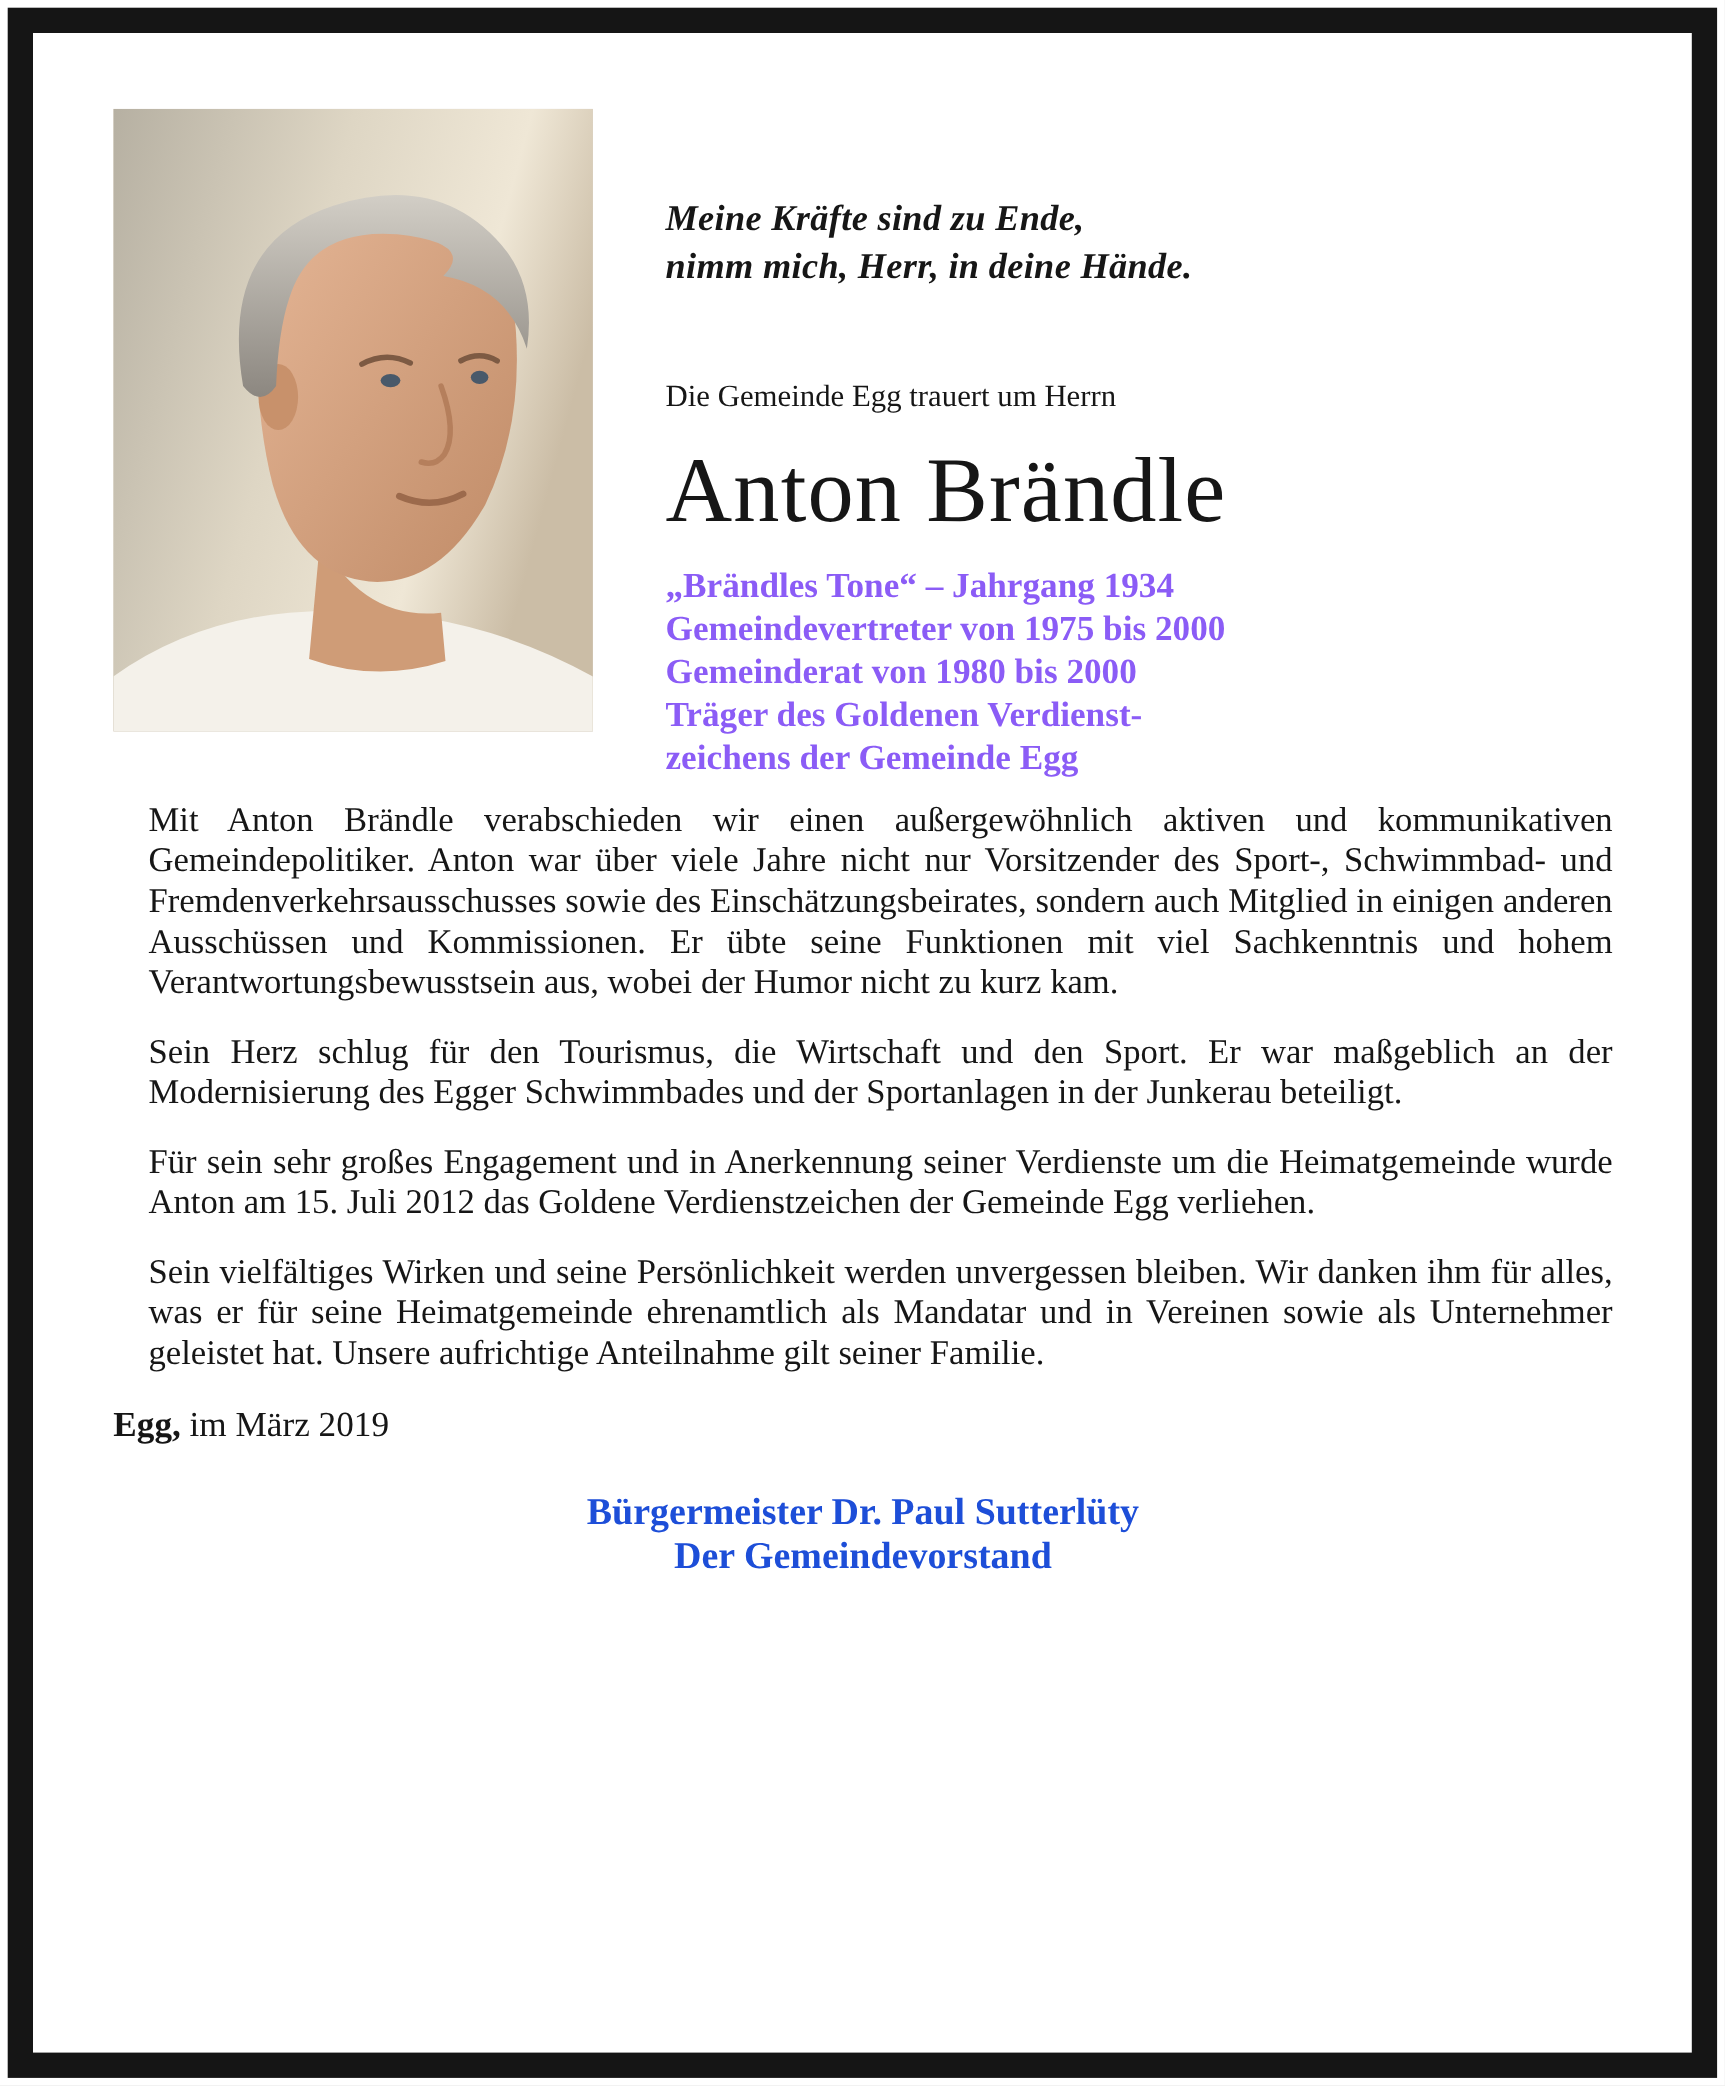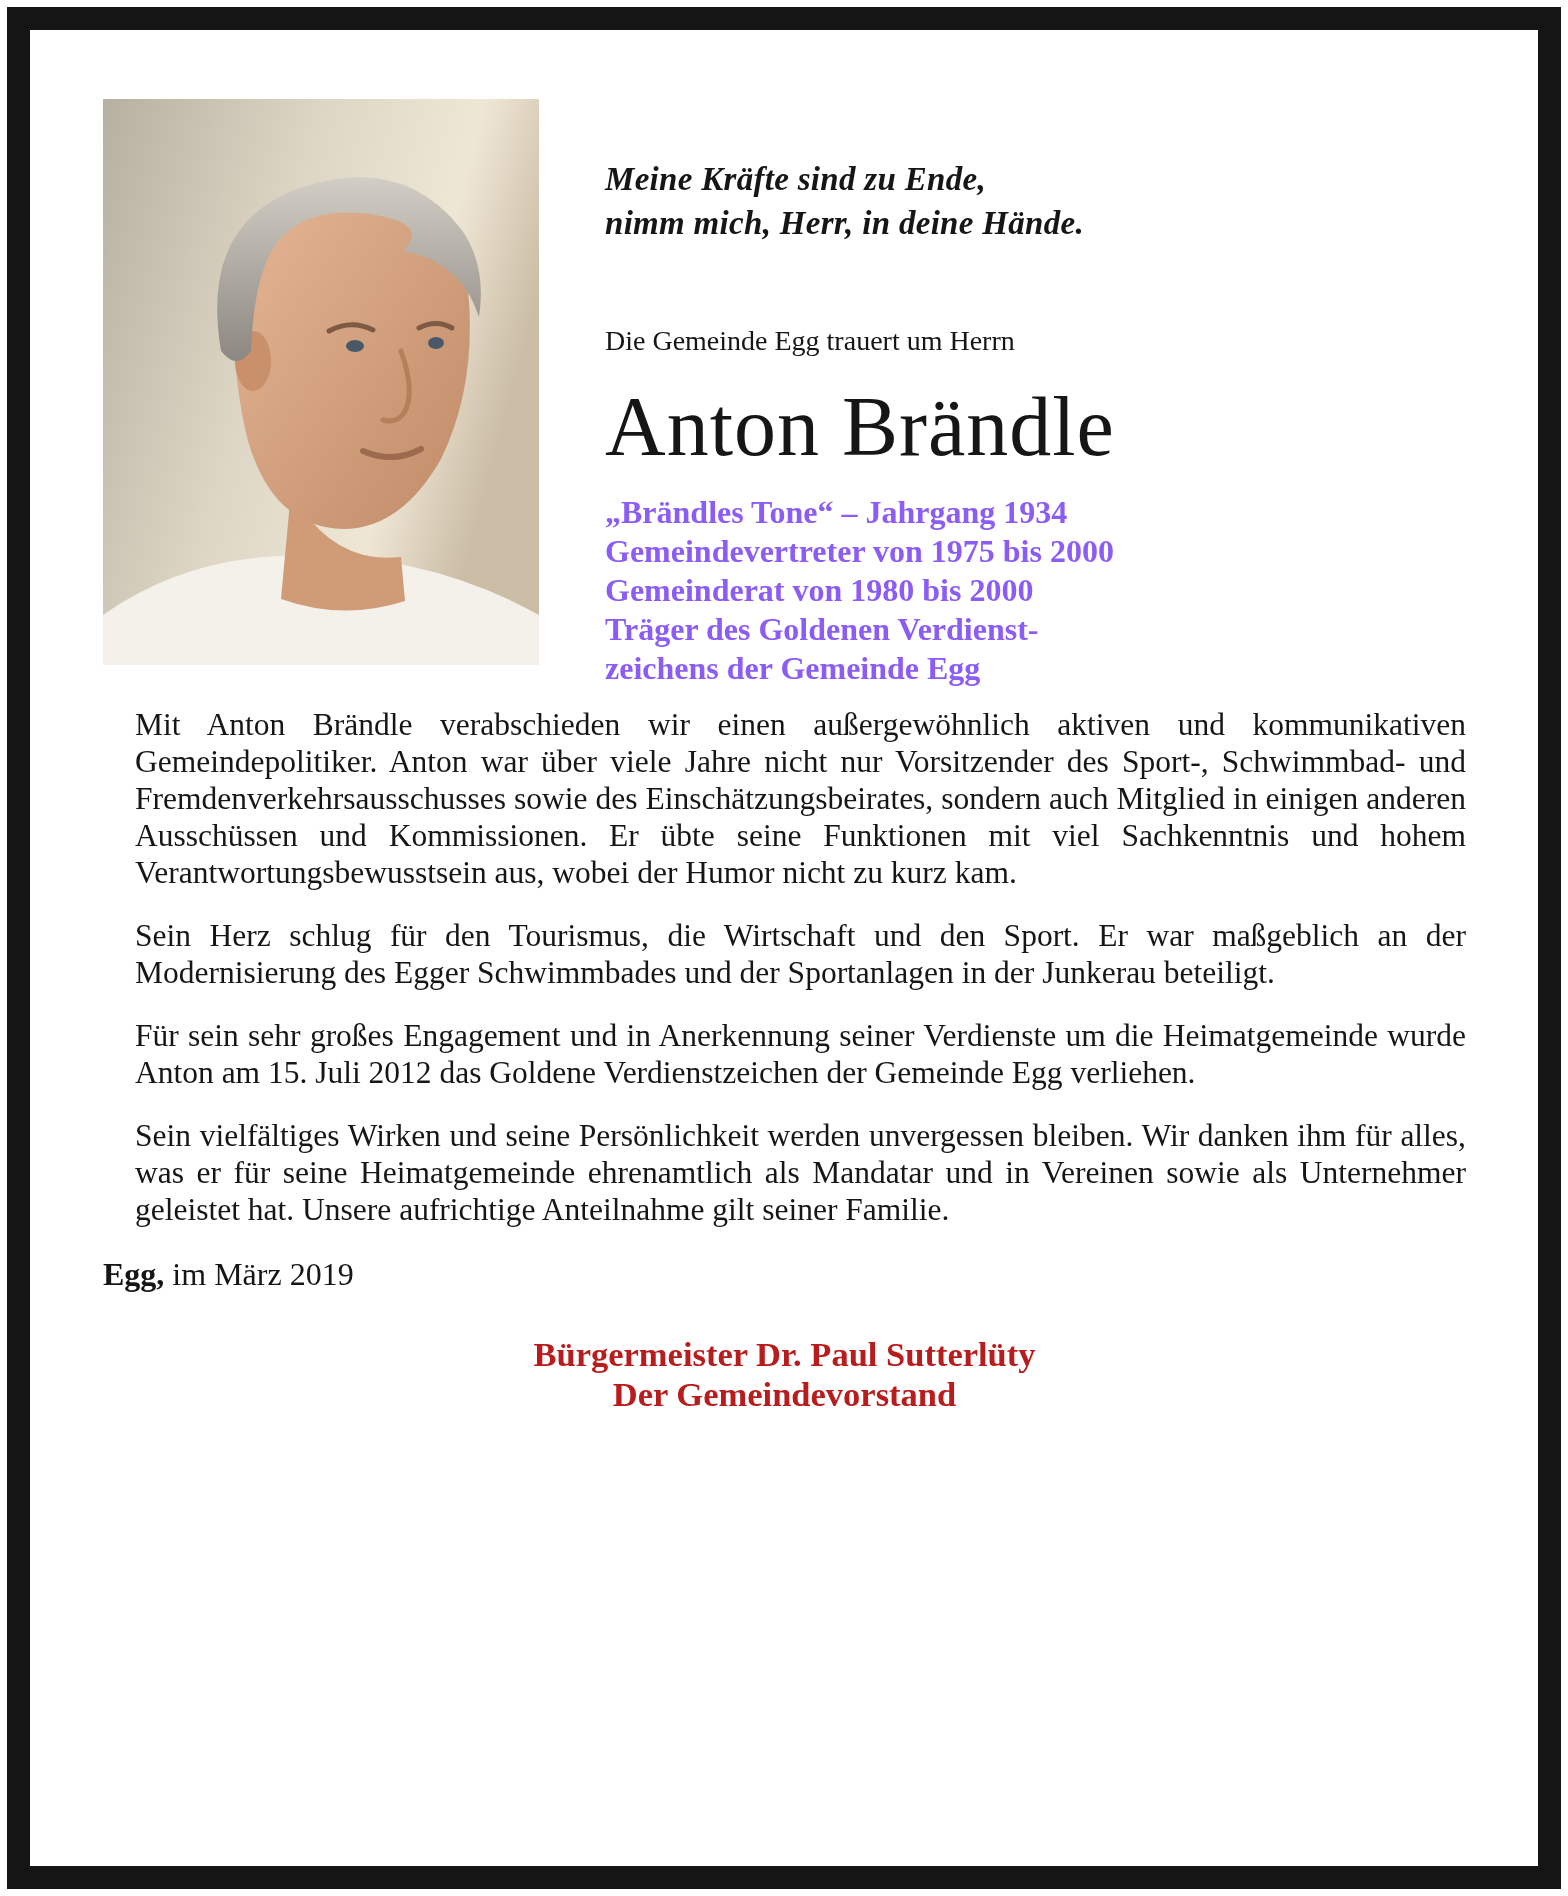--- a/index.html
+++ b/index.html
@@ -49,20 +49,21 @@
     padding-top: 82px;
     flex: 1 1 auto;
     min-width: 0;
   }
   .quote {
     font-style: italic;
     font-weight: bold;
     font-size: 33px;
     line-height: 44px;
     letter-spacing: 0.3px;
+    margin-top: 20px;
   }
   .intro {
     margin-top: 74px;
     font-size: 28px;
     line-height: 44px;
   }
   .name {
     margin: 14px 0 0 0;
     font-size: 84px;
     line-height: 100px;
@@ -92,21 +93,21 @@
     font-size: 32px;
     line-height: 40px;
   }
   .dateline b { font-weight: bold; }
   .sigs {
     margin-top: 40px;
     text-align: center;
     font-weight: bold;
     font-size: 34.5px;
     line-height: 40px;
-    color: #b91c1c;
+    color: #1d4ed8;
   }
   .sig-line { display: block; }
 </style>
 </head>
 <body>
 
 <div class="page">
   <div class="frame"></div>
 
   <div class="content">

